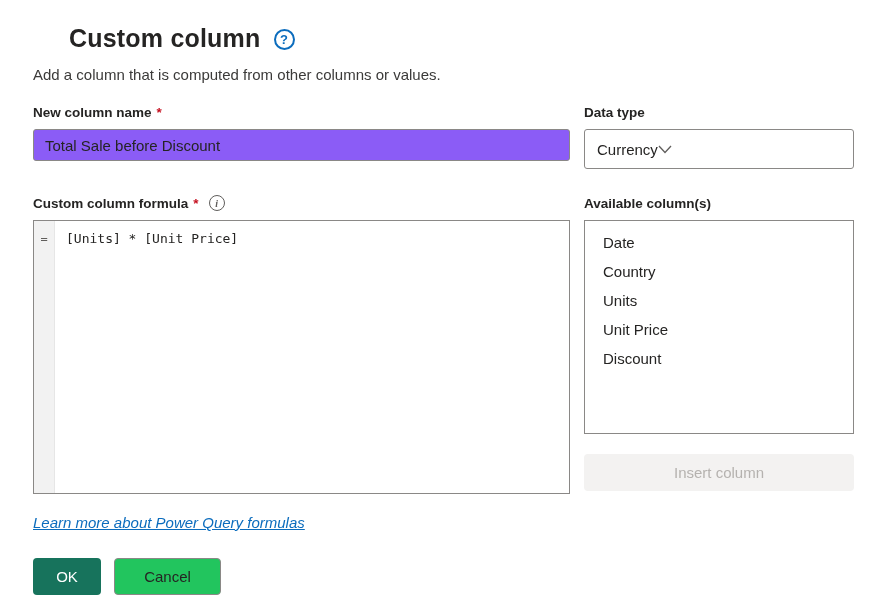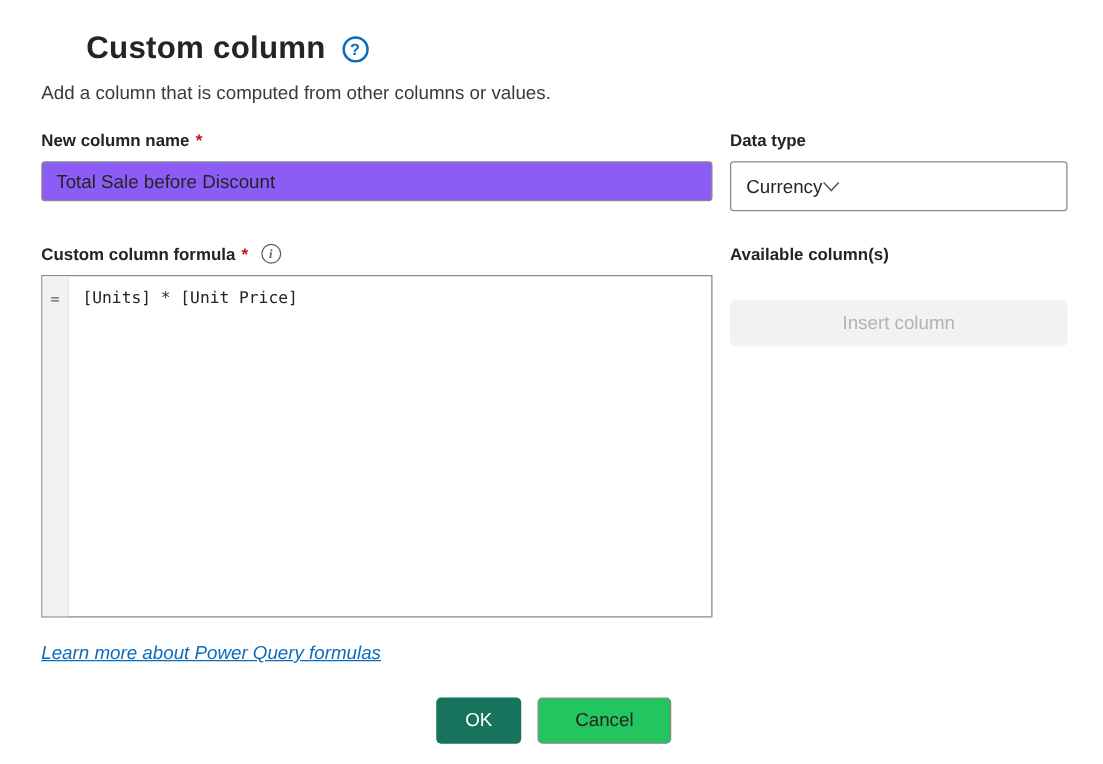--- a/index.html
+++ b/index.html
@@ -108,21 +108,21 @@
 
   
   .learn-link {
     display: inline-block; margin-top: 20px;
     font-size: 15px; color: #0b6cbd;
     text-decoration: underline; cursor: pointer; font-style: italic;
   }
 
   
   .footer {
-    display: flex; justify-content: center; align-items: center;
+    display: flex; justify-content: flex-start; align-items: center;
     gap: 13px; margin-top: 26px;
   }
   .ok-btn {
     min-width: 68px; height: 37px;
     background: #17735c; color: #ffffff;
     border: none; border-radius: 4px;
     font-family: "Liberation Sans", sans-serif;
     font-size: 15px; cursor: pointer; padding: 0 20px;
   }
   .cancel-btn {
@@ -182,20 +182,27 @@
     </div>
 
     <div class="formula-editor">
       <div class="formula-gutter">
         <span>=</span>
       </div>
       <div class="formula-code">[Units] * [Unit Price]</div>
     </div>
 
     <div>
+      <div class="listbox">
+        <div class="list-item">Date</div>
+        <div class="list-item">Country</div>
+        <div class="list-item">Units</div>
+        <div class="list-item">Unit Price</div>
+        <div class="list-item">Discount</div>
+      </div>
       <button class="insert-btn" disabled="" aria-disabled="true">Insert column</button>
     </div>
 
     <div>
       <a class="learn-link">Learn more about Power Query formulas</a>
     </div>
     <div></div>
 
   </div>
 

